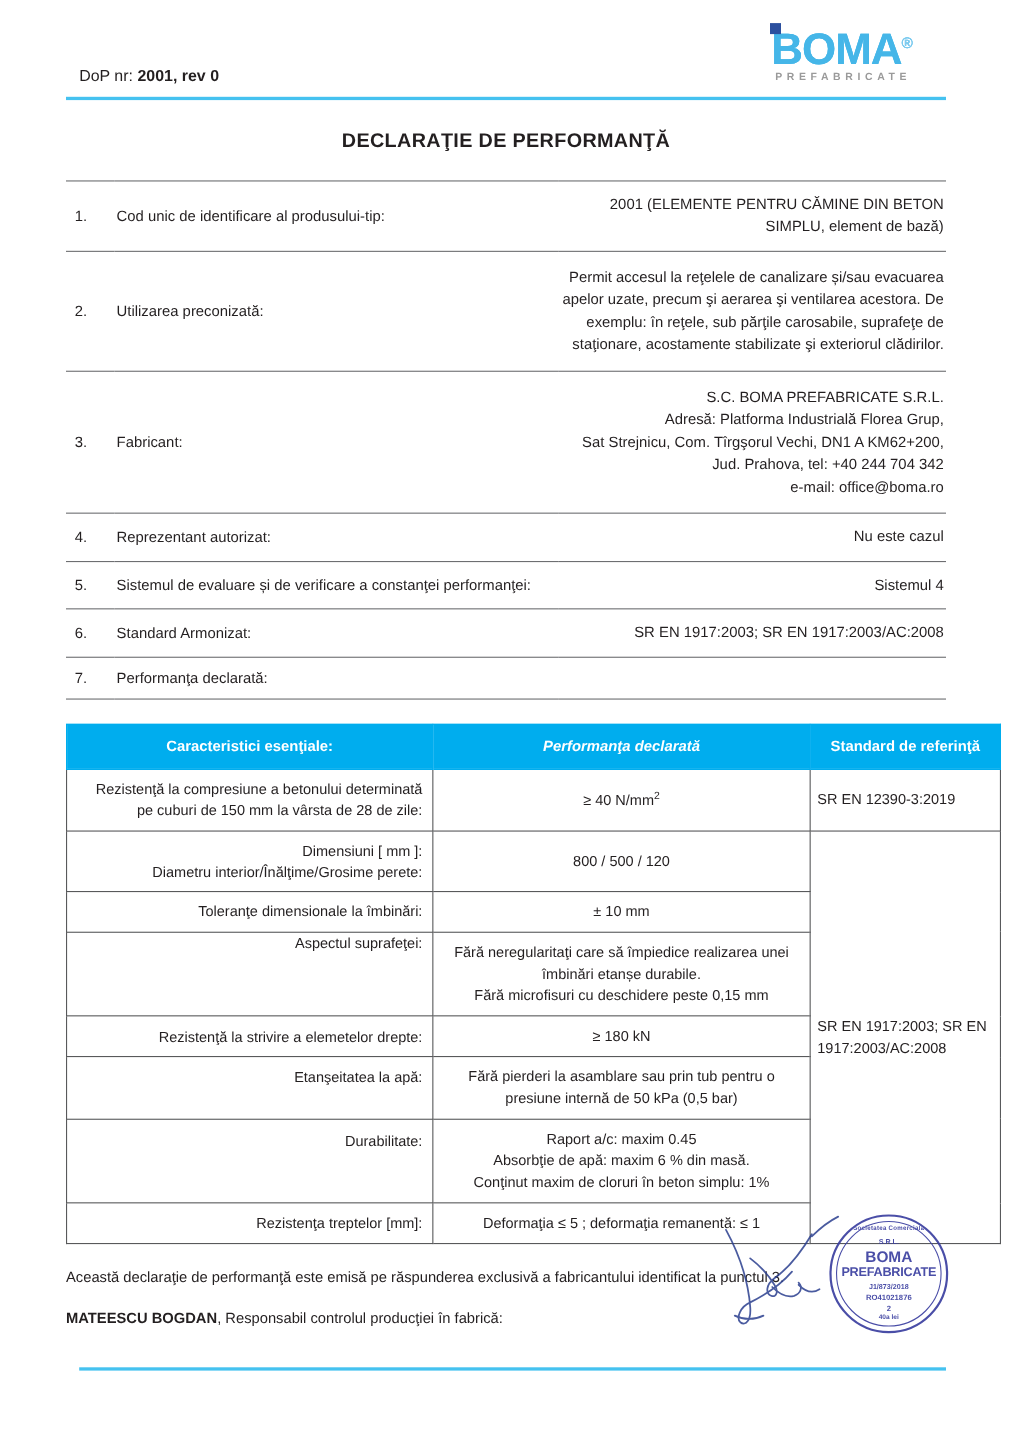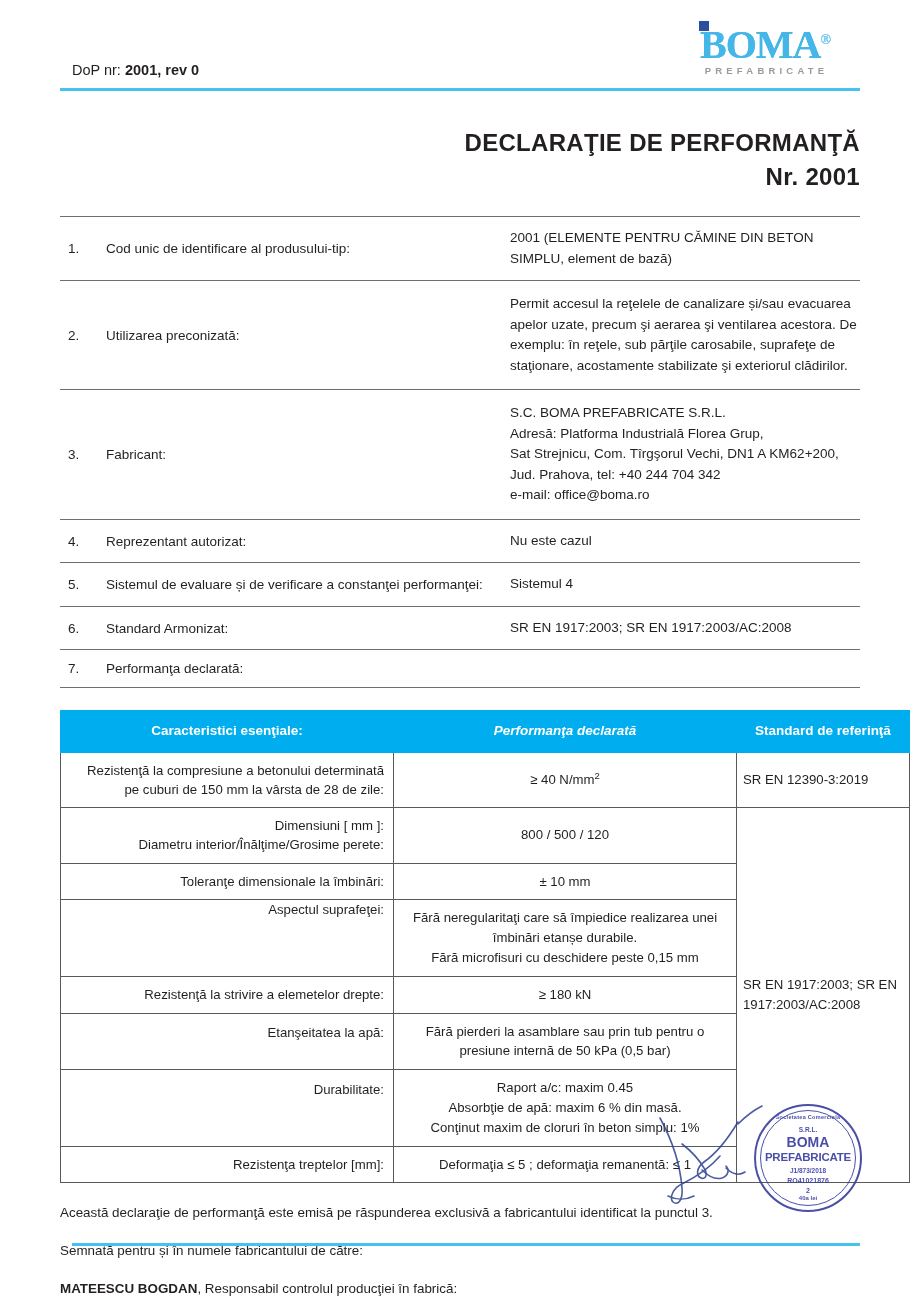--- a/index.html
+++ b/index.html
@@ -31,21 +31,21 @@
   .logo-block {
     position: absolute;
     right: 0;
     top: 26px;
     text-align: center;
     width: 190px;
   }
   .logo-wordmark {
     display: inline-block;
     position: relative;
-    font-family: Liberation Serif, serif;
+    font-family: Liberation Sans, sans-serif;
     font-weight: bold;
     font-size: 40px;
     letter-spacing: -1px;
     color: #45b6e8;
     line-height: 0.95;
     text-shadow: 0 0 0 #45b6e8;
   }
   .logo-wordmark .tick {
     position: absolute;
     left: -1px;
@@ -80,25 +80,25 @@
     position: absolute;
     left: 0;
     right: 0;
     top: 88px;
     height: 2.5px;
     background: #45c2f0;
   }
 
   
   .doc-title {
-    text-align: right;
-    font-weight: bold;
-    font-size: 24px;
+    text-align: center;
+    font-weight: bold;
+    font-size: 18px;
     letter-spacing: 0.3px;
-    margin-top: 34px;
+    margin-top: 24px;
     line-height: 1.42;
   }
   .doc-title .nr { display: block; }
 
   
   .info-table {
     width: 100%;
     border-collapse: collapse;
     margin-top: 22px;
     font-size: 13.5px;
@@ -111,21 +111,21 @@
   }
   .col-num {
     width: 34px;
     padding-left: 8px !important;
     vertical-align: middle;
   }
   .col-label {
     width: 400px;
   }
   .col-value {
-    text-align: left;
+    text-align: right;
     line-height: 1.52;
   }
   .info-table tr.tall td { padding-top: 13px; padding-bottom: 13px; }
 
   
   .perf-table {
     width: 810px;
     border-collapse: collapse;
     margin-top: 22px;
     font-size: 13.2px;
@@ -246,21 +246,20 @@
       <div class="logo-sub">PREFABRICATE</div>
     </div>
     <div class="dop-line">
       <span>DoP nr: </span><span class="dop-strong">2001, rev 0</span>
     </div>
     <div class="header-rule"></div>
   </div>
 
   <div class="doc-title">
     <span>DECLARAŢIE DE PERFORMANŢĂ</span>
-    <span class="nr">Nr. 2001</span>
   </div>
 
   <table class="info-table">
     <tbody>
       <tr>
         <td class="col-num">1.</td>
         <td class="col-label">Cod unic de identificare al produsului-tip:</td>
         <td class="col-value">2001 (ELEMENTE PENTRU CĂMINE DIN BETON SIMPLU, element de bază)</td>
       </tr>
       <tr class="tall">
@@ -345,21 +344,20 @@
       </tr>
       <tr>
         <td class="feat" style="white-space:pre-line">Rezistenţa treptelor [mm]:</td>
         <td class="perf" style="white-space:pre-line">Deformaţia ≤  5 ; deformaţia remanentă: ≤  1</td>
       </tr>
     </tbody>
   </table>
 
   <div class="footer-text">
     <p>Această declaraţie de performanţă este emisă pe răspunderea exclusivă a fabricantului identificat la punctul 3.</p>
-    <p>Semnată pentru și în numele fabricantului de către:</p>
     <p><span class="nm">MATEESCU BOGDAN</span><span>, Responsabil controlul producţiei în fabrică:</span></p>
 
   </div>
 
   <div class="sign-area">
     <svg class="sig-svg" width="150" height="120" viewBox="0 0 150 120">
       <g fill="none" stroke="#2b3f8f" stroke-width="1.6" stroke-linecap="round" opacity="0.85">
         <path d="M18 18 C30 40, 38 62, 40 88 C41 100, 36 106, 31 102 C27 98, 31 88, 40 84 C52 78, 66 70, 78 56"></path>
         <path d="M40 44 C48 50, 56 58, 62 68 C66 74, 64 80, 59 78 C54 76, 54 68, 62 62 C72 55, 84 42, 96 22"></path>
         <path d="M60 70 C66 76, 73 80, 80 78 C86 76, 88 70, 84 66"></path>

